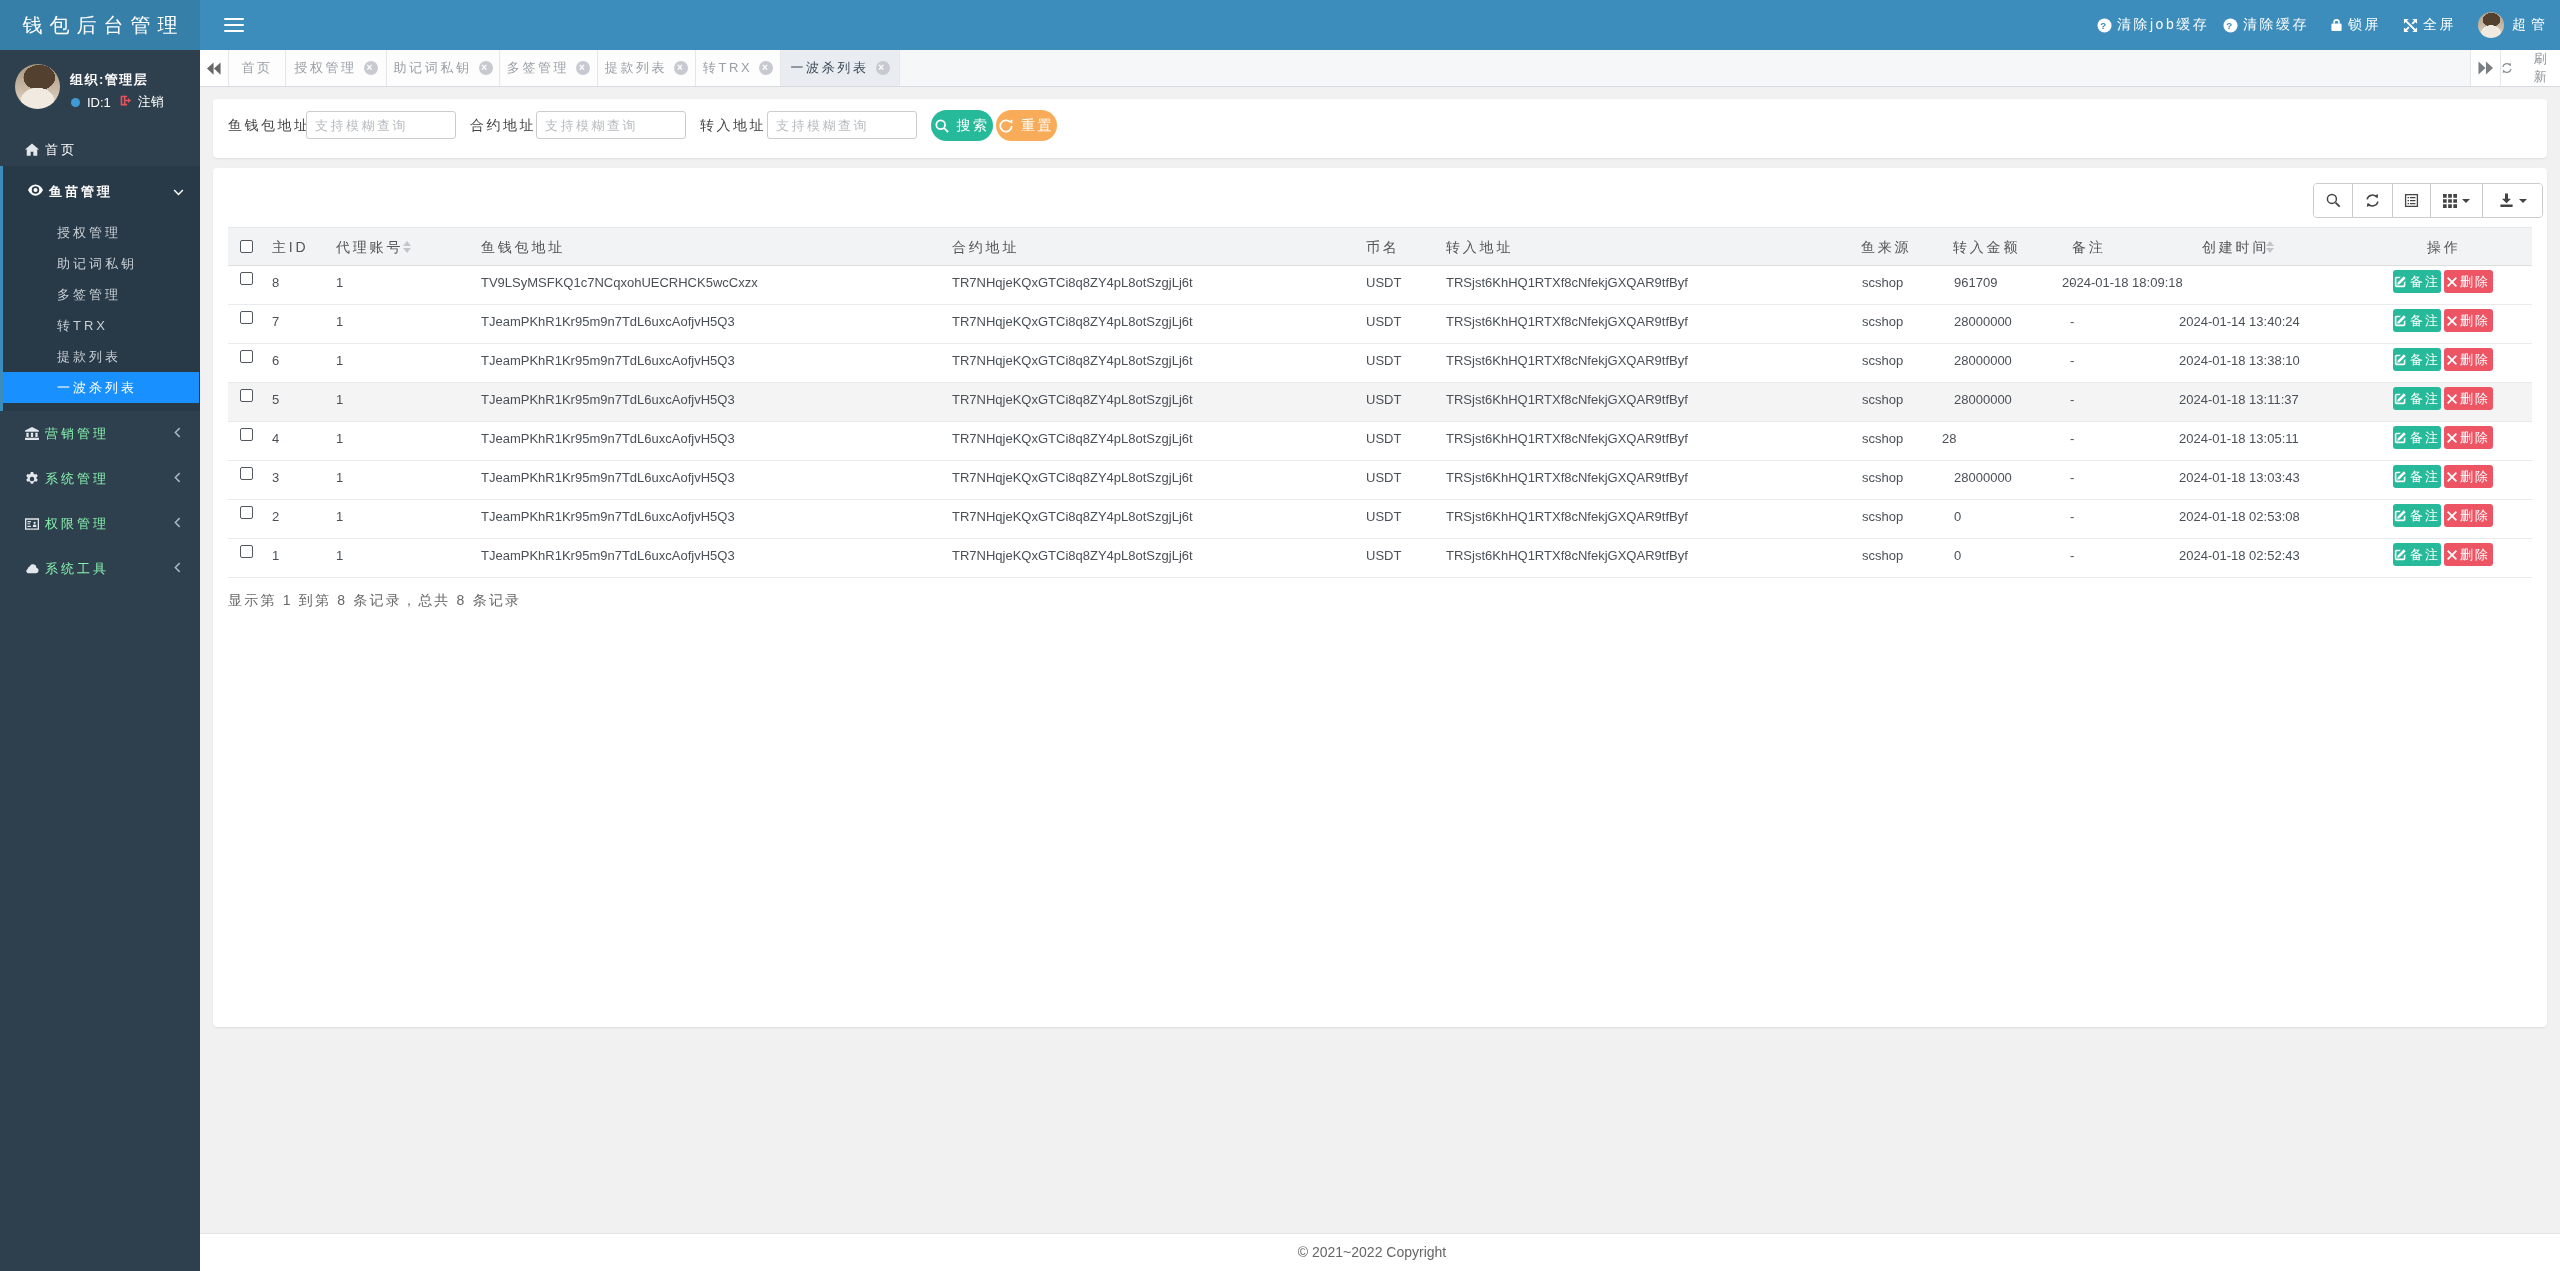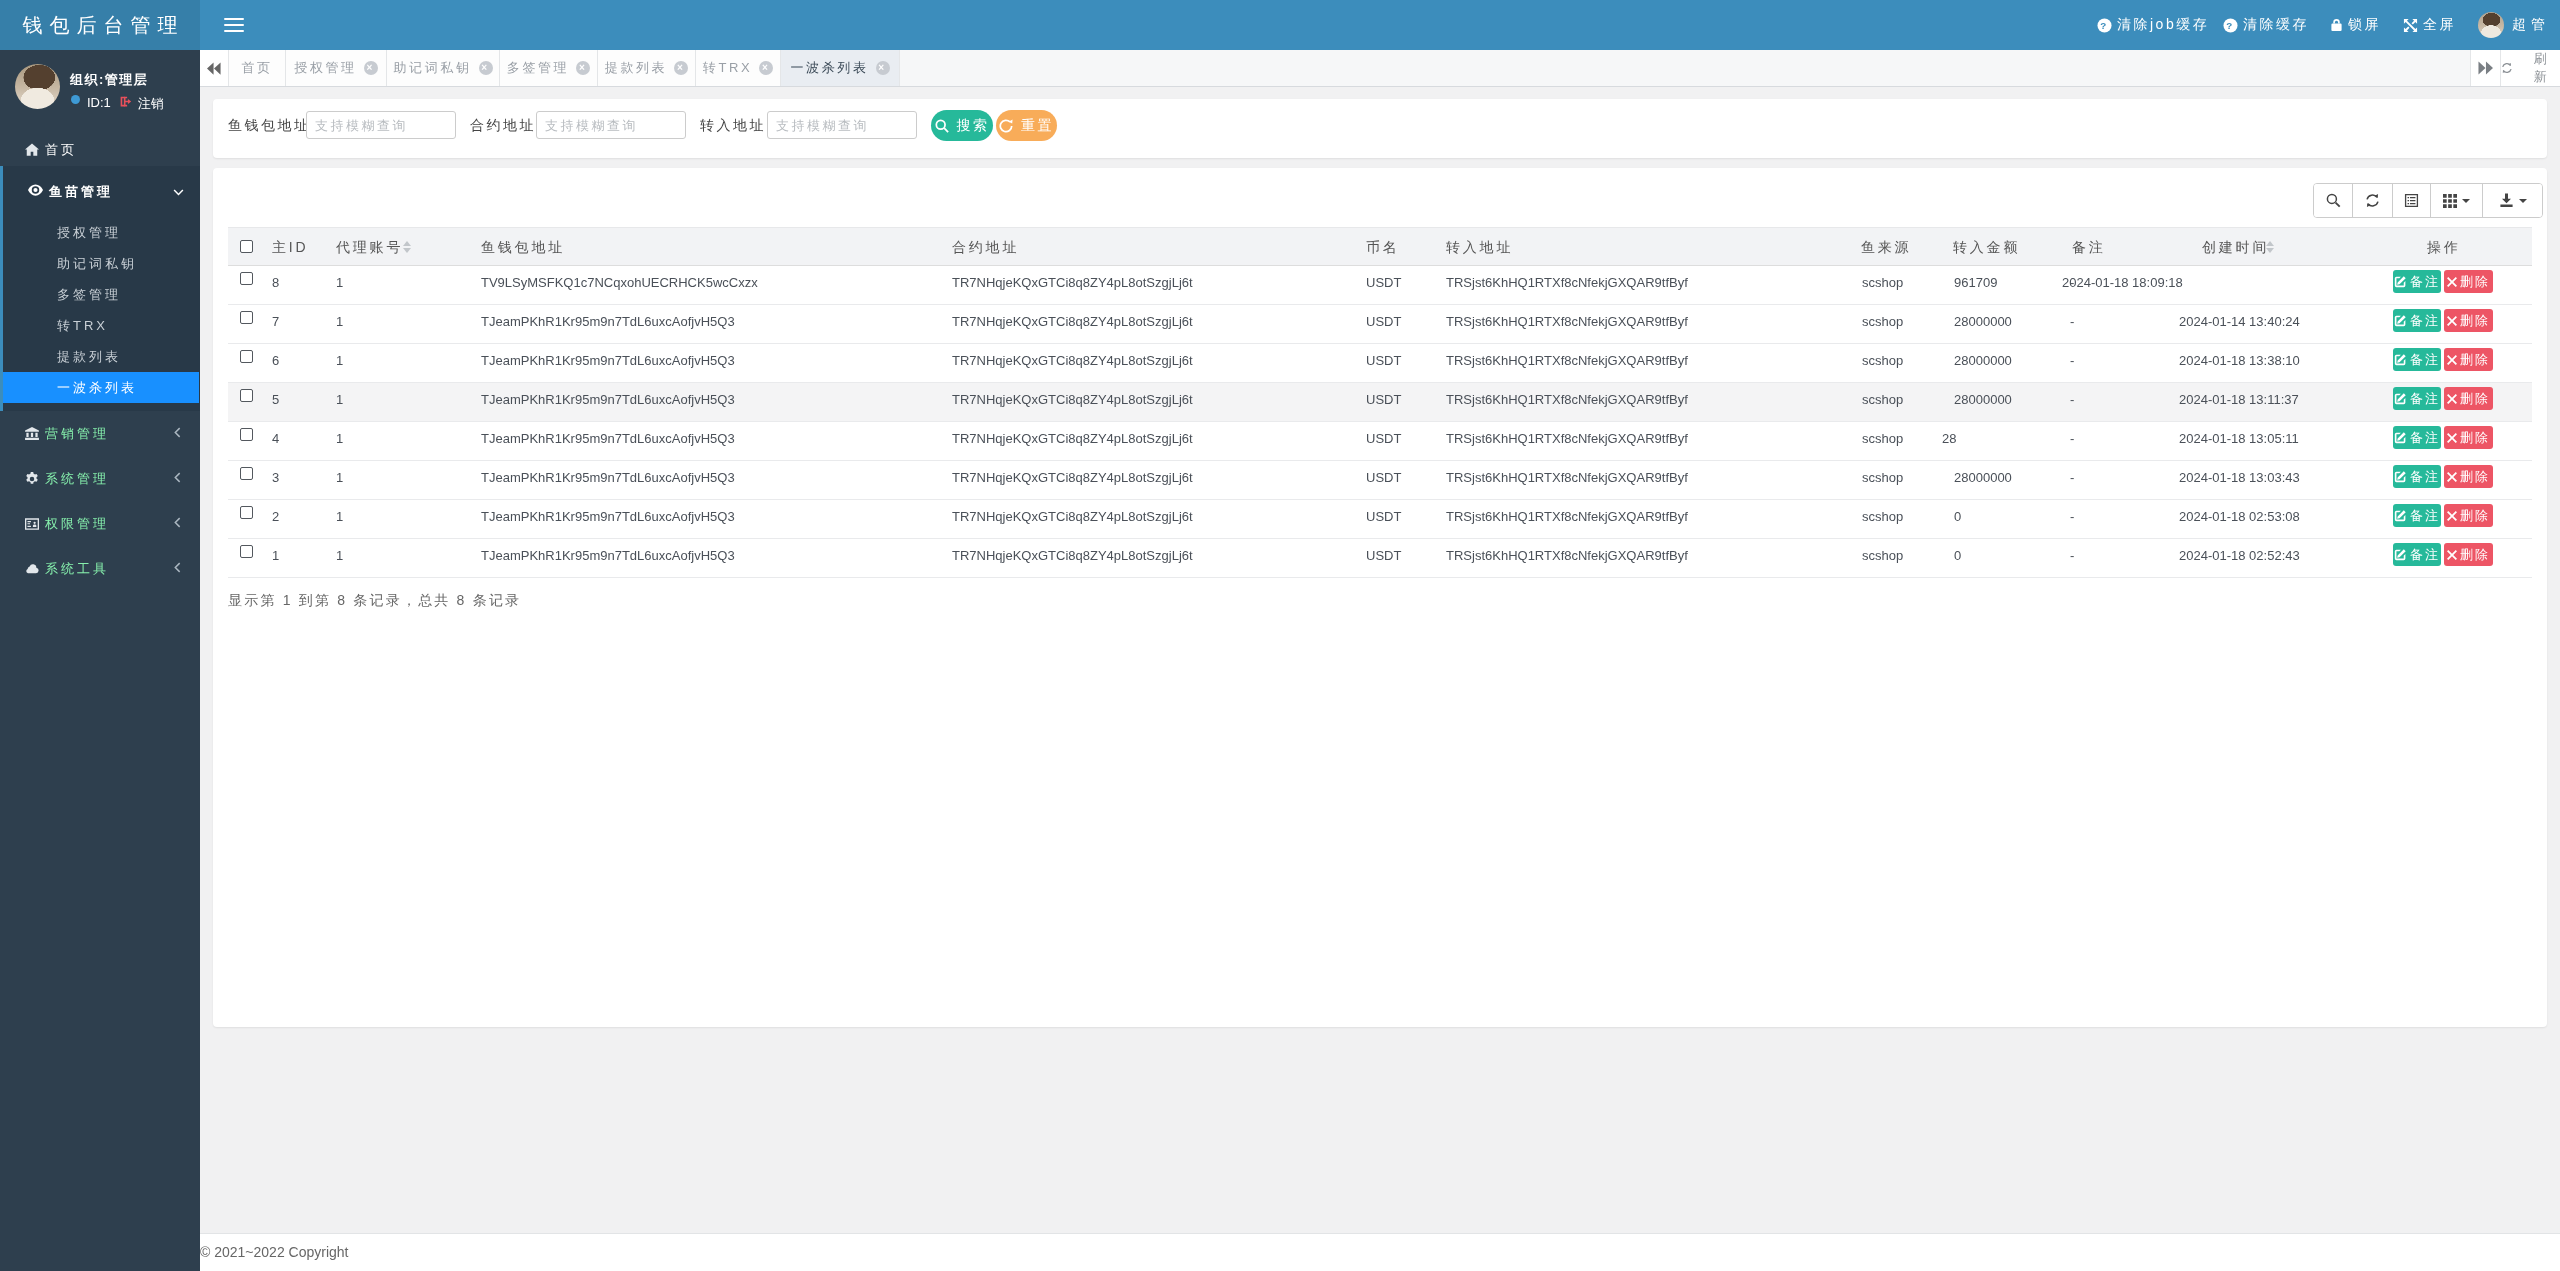--- a/index.html
+++ b/index.html
@@ -12,40 +12,40 @@
 #burger i{display:block;width:20px;height:2.6px;background:#fff;border-radius:1px}
 #navright{position:absolute;left:0;top:0;width:2560px;height:50px;color:#fff}
 #navright .itm{position:absolute;display:flex;align-items:center;height:50px;font-size:14px;letter-spacing:2.5px}
 
 #navright .itm svg{margin-right:5px}
 #navavatar{width:26px;height:26px;border-radius:50%;margin-right:8px;background:radial-gradient(ellipse 62% 48% at 50% 80%,#efe9df 0 60%,transparent 61%),radial-gradient(ellipse 56% 44% at 52% 30%,#54402f 0 60%,transparent 61%),linear-gradient(180deg,#b0a08c 0%,#c8b9a5 55%,#e2dace 100%)}
 
 #sidebar{position:absolute;left:0;top:50px;width:200px;height:1221px;background:#2e3f4e;color:#fff}
 #uavatar{position:absolute;left:15px;top:14px;width:45px;height:45px;border-radius:50%;background:radial-gradient(ellipse 62% 48% at 50% 82%,#f0eae0 0 60%,transparent 61%),radial-gradient(ellipse 58% 46% at 54% 30%,#54402f 0 60%,transparent 61%),linear-gradient(180deg,#a9987f 0%,#c8b9a5 55%,#e6ddd0 100%)}
 #uorg{position:absolute;left:70px;top:21px;font-size:13px;font-weight:bold;color:#fff;letter-spacing:1.5px}
-#uline{position:absolute;left:70px;top:45px;height:14px;display:flex;font-size:13px;color:#fff}
+#uline{position:absolute;left:70px;top:45px;height:14px;display:flex;align-items:center;font-size:13px;color:#fff}
 #udot{width:9px;height:9px;border-radius:50%;background:#3e9ad5;margin-right:7px;margin-left:1px}
 #uout{color:#e8505b;margin-left:8px;margin-right:6px}
 .mitem{position:absolute;left:0;width:200px;display:flex;align-items:center;color:#86efac;font-size:13px;letter-spacing:3px}
 .mitem .mic{width:14px;margin-left:25px;margin-right:6px;display:flex;justify-content:center}
 .mitem .chev{position:absolute;right:19px}
 #grp{position:absolute;left:0;top:116px;width:200px;height:245px;background:#283948;border-left:3px solid #3c8dbc}
 #grphead{position:absolute;left:0;top:0;width:197px;height:45px;display:flex;align-items:center;color:#fff;font-weight:bold;font-size:13px;letter-spacing:3px}
 #grphead .mic{width:15px;margin-left:25px;margin-right:6px}
 #grphead .chev{position:absolute;right:16px}
 .sub{position:absolute;left:0;width:197px;height:31px;line-height:31px;padding-left:54px;font-size:13px;color:#c9d0d6;letter-spacing:3px}
 .sub.act{background:#1890ff;color:#fff;width:196px}
 
 #tabbar{position:absolute;left:200px;top:50px;width:2360px;height:37px;background:#fbfbfb;border-bottom:1px solid #d7dade;display:flex}
 .tb{height:36px;border-right:1px solid #e4e6e8;display:flex;align-items:center;justify-content:center;font-size:13px;color:#999fa6;background:#fdfdfd;letter-spacing:2.6px}
 .tb .x{width:14px;height:14px;border-radius:50%;background:#c7cbd1;color:#fff;font-size:10px;line-height:14px;text-align:center;margin-left:7px;font-weight:bold}
 .tb.active{background:#e9edf2;color:#3c4b58}
 .tb.fill{flex:1;background:#f6f7f8;border-right:none}
 
-#pagefoot{position:absolute;left:200px;top:1233px;width:2360px;height:38px;background:#fff;border-top:1px solid #e2e4e6;color:#666;font-size:14px;line-height:36px;text-align:left;padding-right:16px}
+#pagefoot{position:absolute;left:200px;top:1233px;width:2360px;height:38px;background:#fff;border-top:1px solid #e2e4e6;color:#666;font-size:14px;line-height:36px;text-align:center;padding-right:16px}
 #spanel{position:absolute;left:213px;top:99px;width:2334px;height:59px;background:#fff;border-radius:4px;box-shadow:0 1px 2px rgba(0,0,0,.08)}
 #spanel .lbl{position:absolute;top:18px;font-size:14px;color:#444;letter-spacing:2.5px}
 #spanel input{position:absolute;top:12px;width:150px;height:28px;border:1px solid #ccc;border-radius:3px;font-size:13px;color:#555;padding-left:8px;font-family:"Liberation Sans",sans-serif}
 #spanel input::placeholder{color:#b8bcc0;letter-spacing:2.5px}
 .pill{position:absolute;top:11px;height:31px;border-radius:15.5px;color:#fff;font-size:14px;display:flex;align-items:center;justify-content:center;border:none;letter-spacing:2.5px;font-family:"Liberation Sans",sans-serif}
 #btnsearch{left:718px;width:62px;background:#26b99a}
 #btnreset{left:783px;width:61px;background:#f8ac59}
 .pill svg{margin-right:4px}
 #mpanel{position:absolute;left:213px;top:168px;width:2334px;height:859px;background:#fff;border-radius:4px;box-shadow:0 1px 2px rgba(0,0,0,.08)}
 

